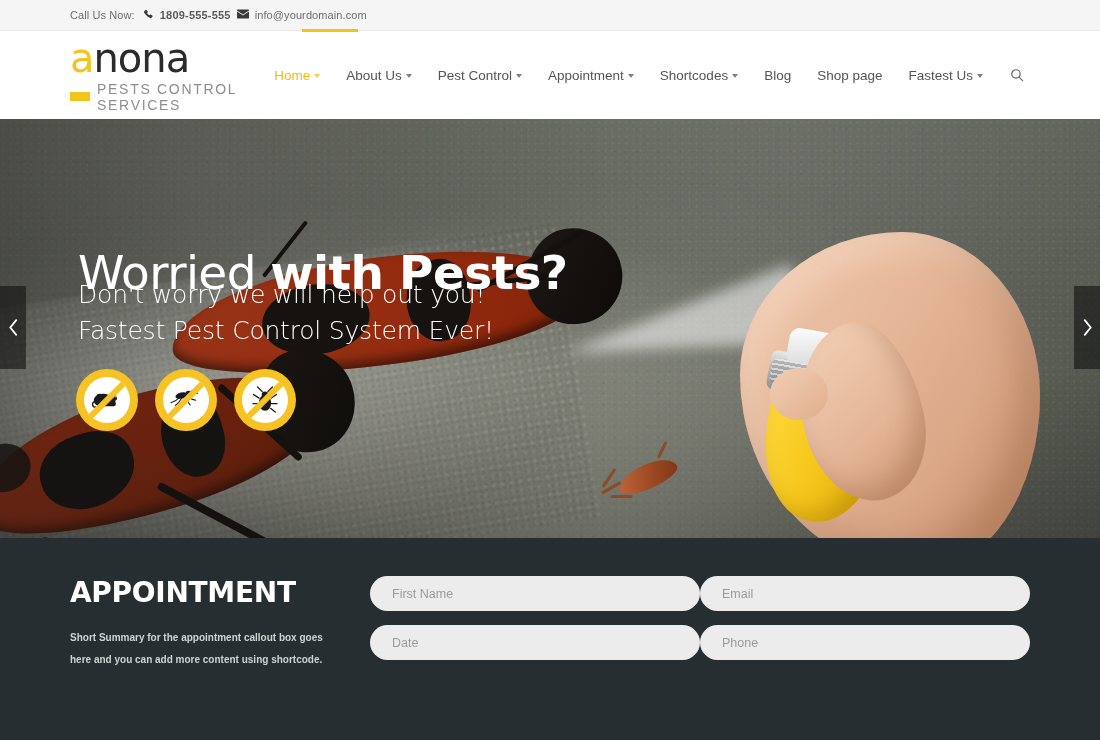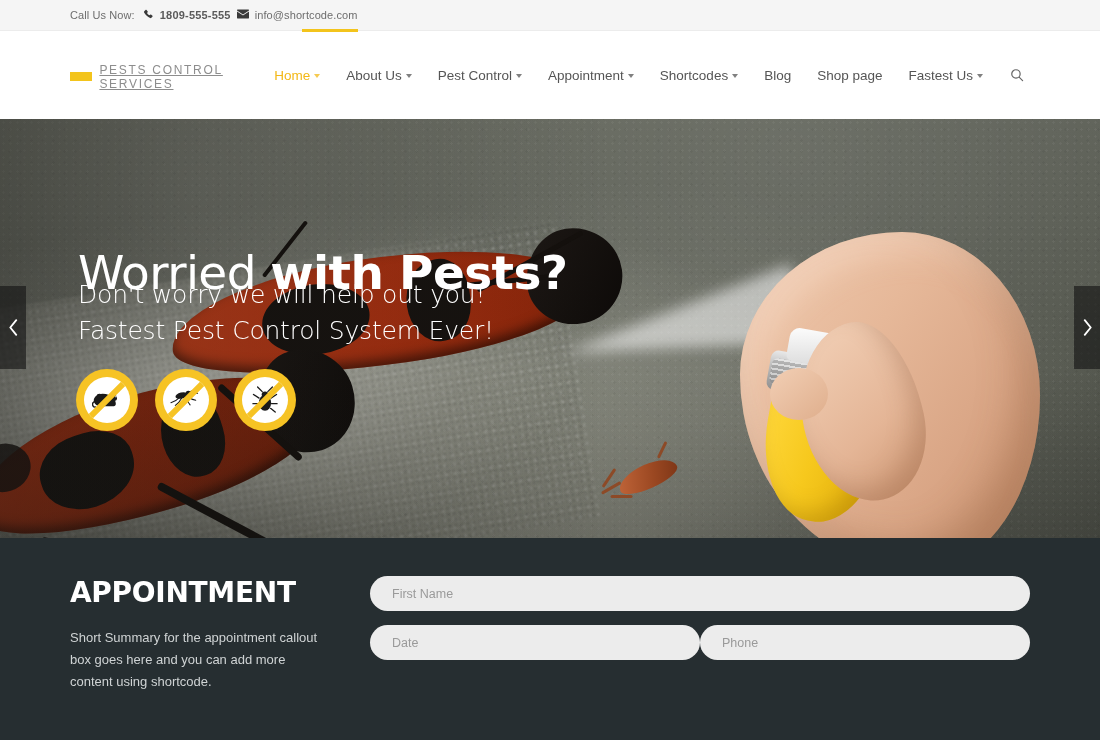--- a/index.html
+++ b/index.html
@@ -46,23 +46,22 @@
   .logo{ display:block; text-decoration:none; user-select:none; }
   .logo-word{
     font-family:"DejaVu Sans", sans-serif;
     font-size:40px; line-height:40px; letter-spacing:-1px;
     color:#2b2b2b; font-weight:400;
   }
   .logo-word .a1{ color:#f3c41c; }
   .logo-sub{ display:flex; align-items:center; gap:7px; margin-top:3px; }
   .logo-bar{ width:28px; height:9px; background:#f3c41c; display:block; }
   .logo-tag{
-    font-size:12px; letter-spacing:1.7px; color:#8d8d8d;
+    font-size:14px; letter-spacing:1.7px; color:#8d8d8d;
     text-transform:uppercase;
-    text-decoration:underline;
   }
 
   nav.mainnav{ display:flex; align-items:center; gap:0; }
   .nav-item{
     display:flex; align-items:center; gap:4px;
     font-size:13.5px; color:#555; padding:0 13px;
     cursor:pointer; white-space:nowrap; text-decoration:none;
   }
   .nav-item.active{ color:#f3b816; }
   .nav-item .caret{
@@ -292,21 +291,21 @@
     width:960px; margin:0 auto; height:100%;
     display:flex; padding-top:38px;
   }
   .appt-left{ width:300px; padding-right:20px; }
   .appt-title{
     font-family:"DejaVu Sans", sans-serif;
     font-size:28px; font-weight:bold; letter-spacing:-.3px;
     margin:0 0 18px 0; color:#fff;
   }
   .appt-desc{
-    font-size:13px; line-height:22px; color:#cfd3d4; max-width:260px;
+    font-size:10px; line-height:22px; color:#cfd3d4; max-width:260px;font-weight:bold;
   }
   .appt-form{ flex:1; }
   .form-row{ display:flex; margin-bottom:14px; }
   .pill{
     flex:1; height:35px; border-radius:18px;
     background:#ececec; border:none; outline:none;
     padding:0 22px; font-size:12.5px; color:#444;
     font-family:"Liberation Sans", sans-serif;
   }
   .pill::placeholder{ color:#9a9a9a; }
@@ -330,30 +329,31 @@
         <svg width="11" height="11" viewBox="0 0 16 16" fill="#3a3a3a">
             <path d="M3.7 1.3 1.8 3.1c-.5.5-.6 1.3-.2 1.9 1 1.8 2.3 3.4 3.8 4.8 1.5 1.4 3.2 2.6 5 3.4.6.3 1.4.1 1.8-.4l1.7-1.9c.3-.4.3-.9-.1-1.2l-2.2-1.6c-.3-.2-.8-.2-1.1.1l-1 1c-1.5-.8-2.8-2-3.7-3.5l1-1c.3-.3.3-.7.1-1L5.1 1.4c-.3-.4-1-.4-1.4-.1z"></path>
           </svg>
       </span>
       <span class="phone-num">1809-555-555</span>
       <span class="mini-icon">
         <svg width="12" height="10" viewBox="0 0 16 12" fill="#3a3a3a">
             <path d="M0 1.2 8 6.6l8-5.4V.6A.6.6 0 0 0 15.4 0H.6A.6.6 0 0 0 0 .6v.6Zm16 1.4L8.3 7.8a.6.6 0 0 1-.6 0L0 2.6v8.8c0 .3.3.6.6.6h14.8c.3 0 .6-.3.6-.6V2.6Z"></path>
           </svg>
       </span>
-      <span class="mail-txt">info@shortcode.com</span>
+      <span class="mail-txt">info@yourdomain.com</span>
     </div>
 
     <div class="active-underline"></div>
   </div>
 </div>
 
 <header class="header">
   <div class="header-inner">
     <a class="logo" href="#">
+      <div class="logo-word"><span class="a1">a</span><span>nona</span></div>
       <div class="logo-sub">
         <span class="logo-bar"></span>
         <span class="logo-tag">PESTS CONTROL SERVICES</span>
       </div>
     </a>
 
     <nav class="mainnav">
       <a class="nav-item active" href="#">
         <span>Home</span>
         <i class="caret"></i>
@@ -506,20 +506,21 @@
 
 <section class="appointment">
   <div class="appt-inner">
     <div class="appt-left">
       <h2 class="appt-title">APPOINTMENT</h2>
       <p class="appt-desc">Short Summary for the appointment callout box goes here and you can add more content using shortcode.</p>
     </div>
     <div class="appt-form">
       <div class="form-row">
         <input class="pill" type="text" placeholder="First Name" style="">
+        <input class="pill" type="text" placeholder="Email" style="">
       </div>
       <div class="form-row">
         <input class="pill" type="text" placeholder="Date" style="">
         <input class="pill" type="text" placeholder="Phone" style="">
       </div>
     </div>
   </div>
 </section>
 
 </body></html>

